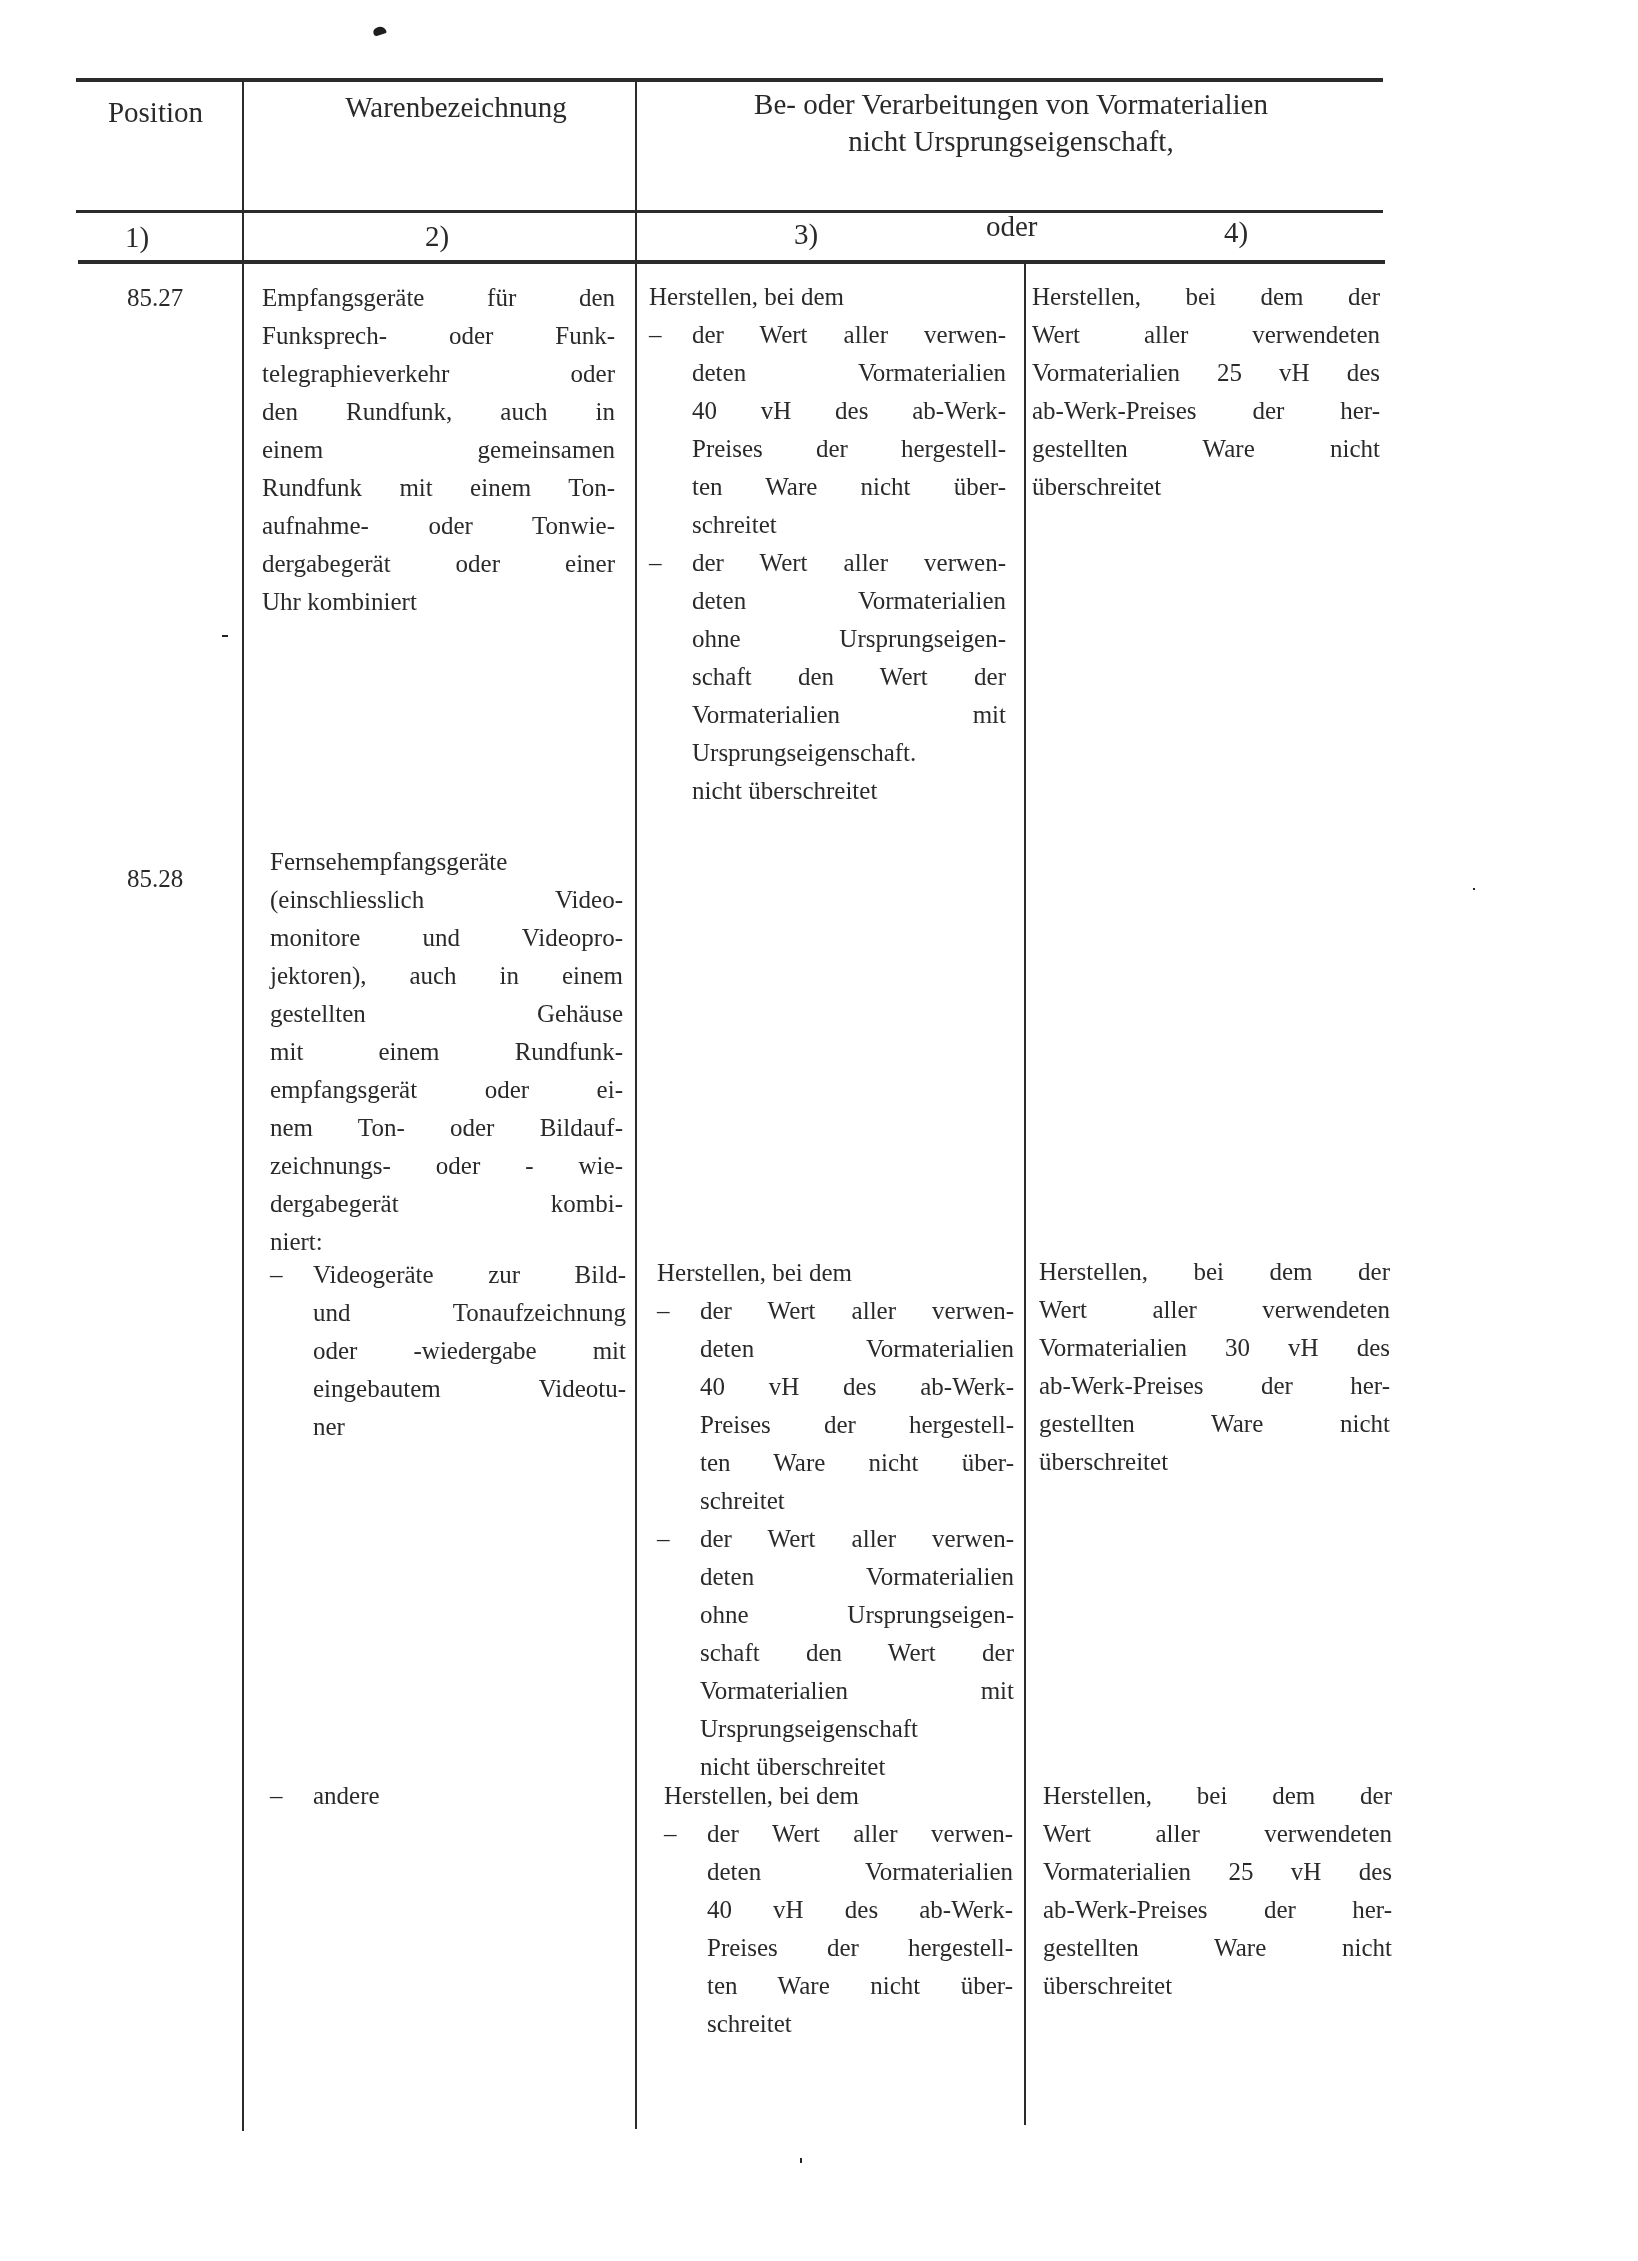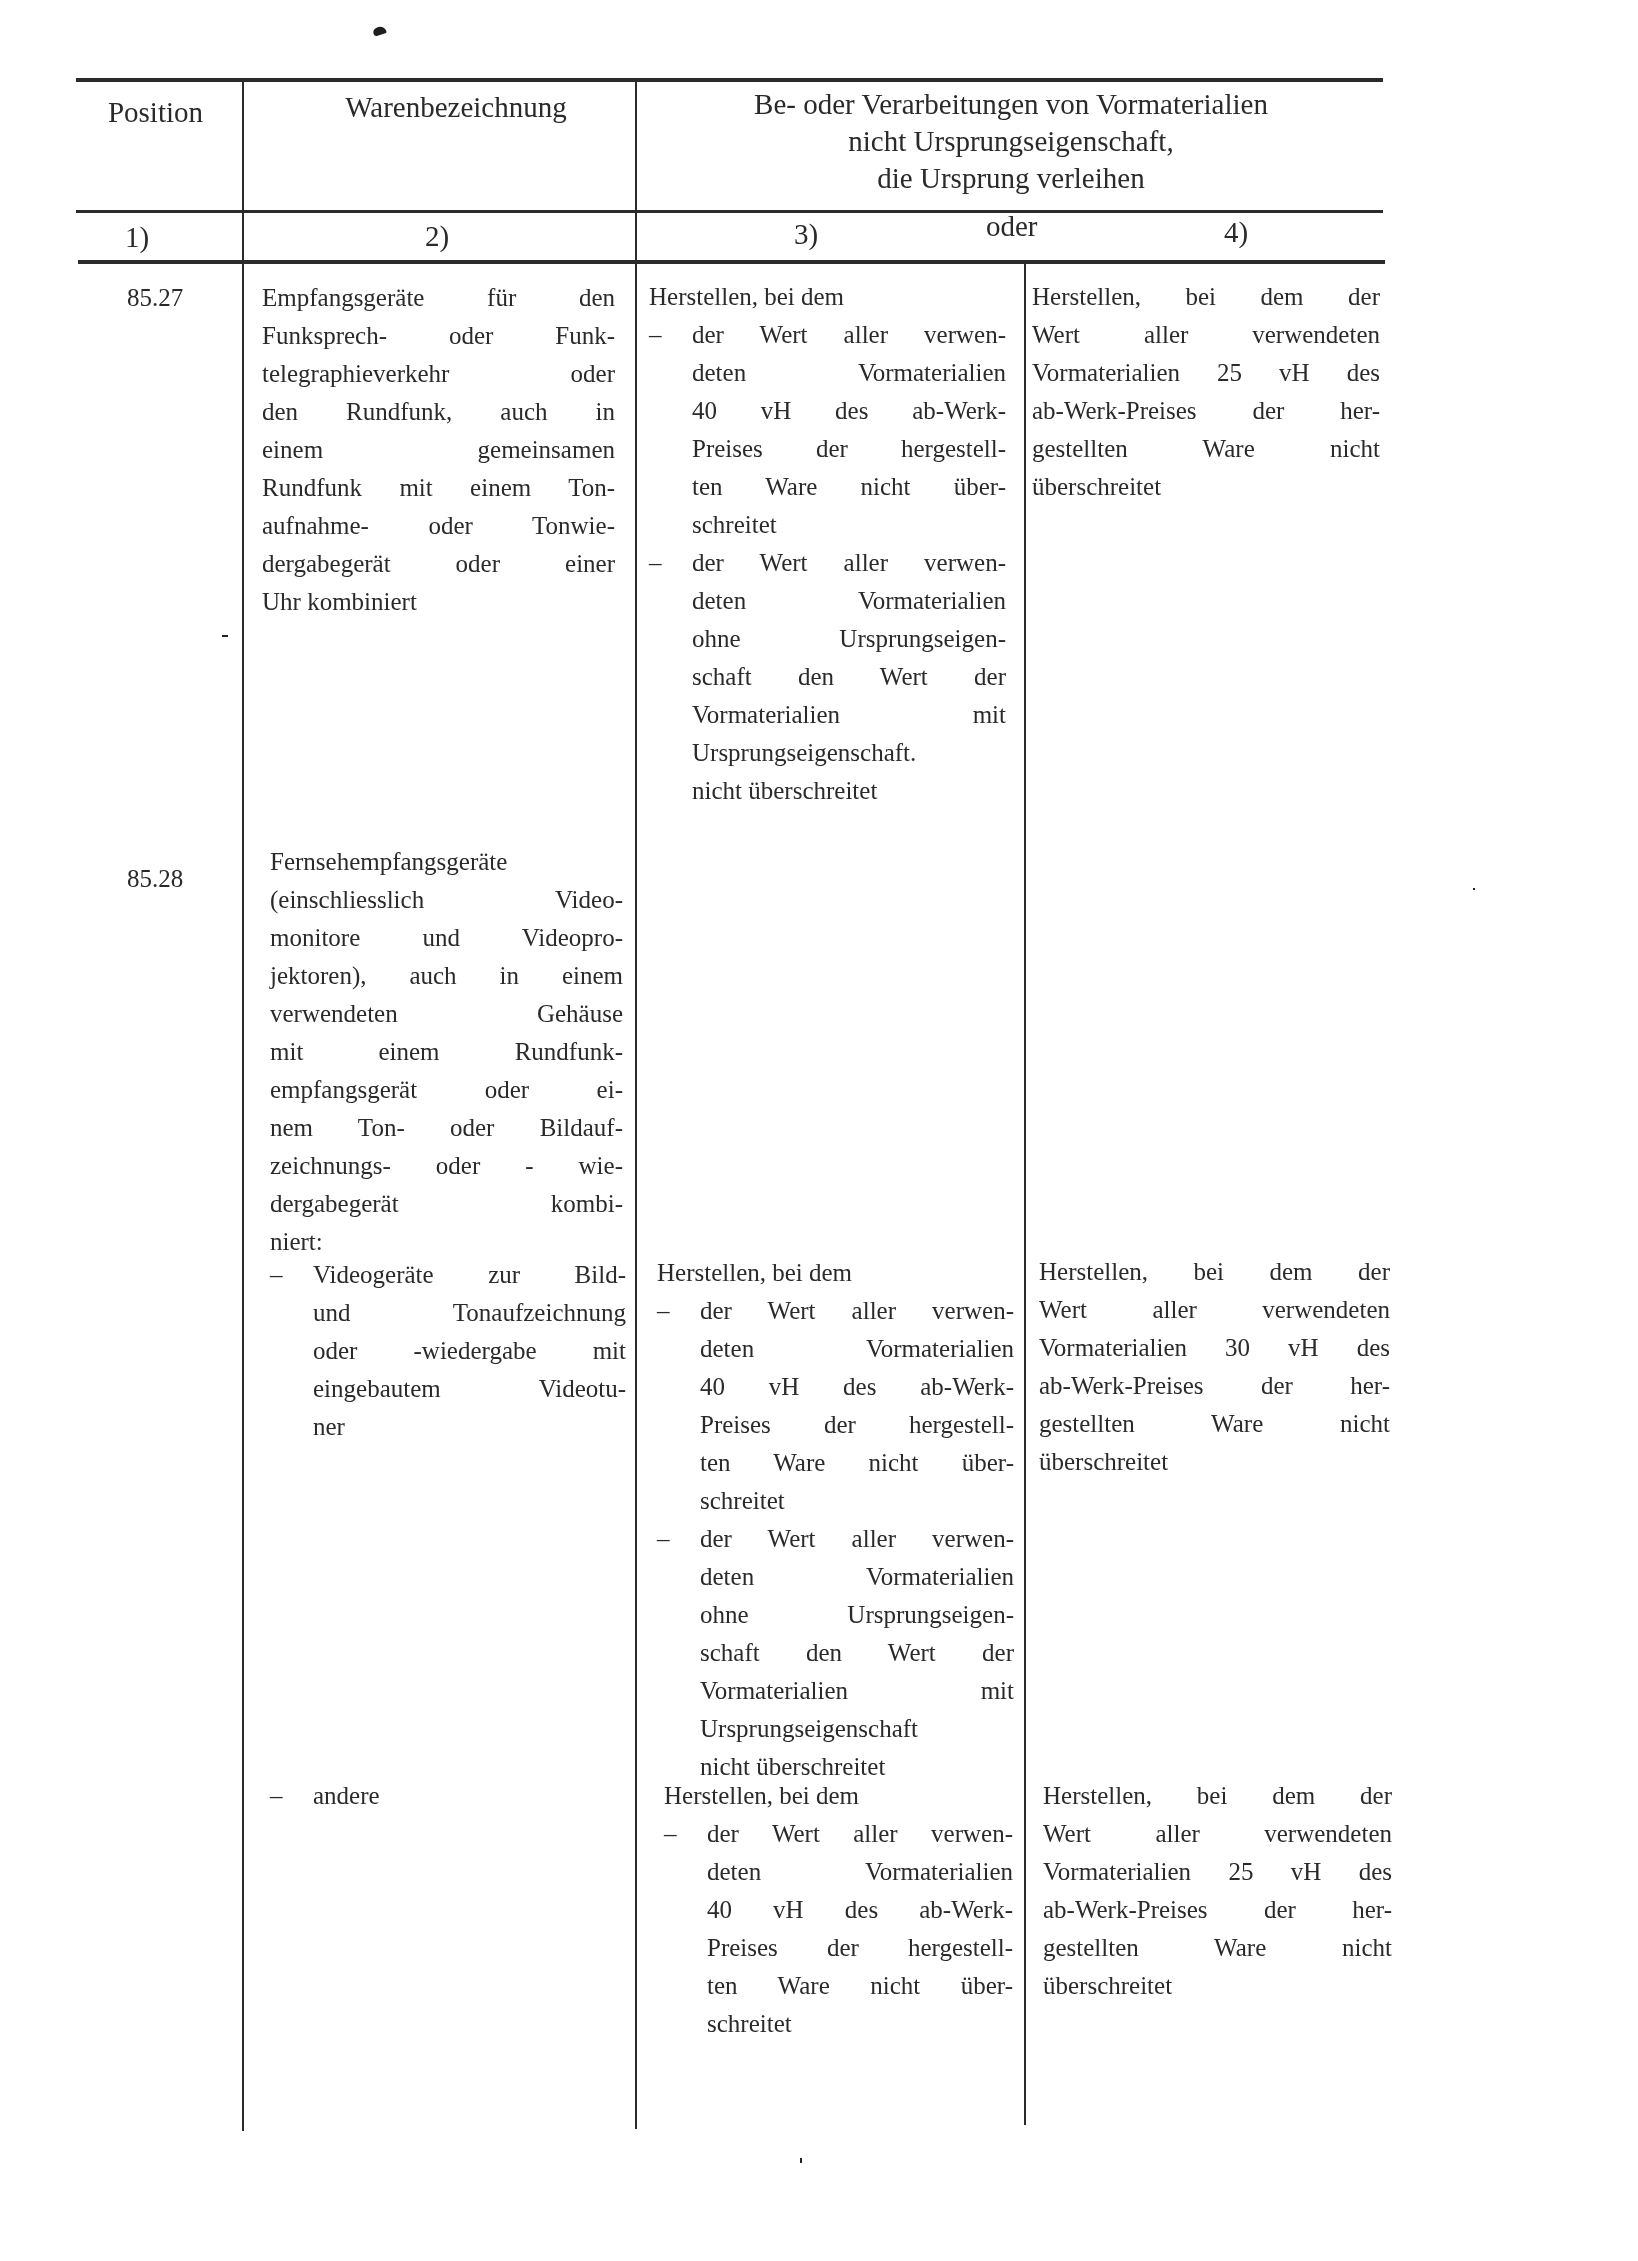--- a/index.html
+++ b/index.html
@@ -86,21 +86,20 @@
 
 <div class="hdr" style="left:76px; top:94px; width:127px; text-align:right;">
   <span>Position</span>
 </div>
 <div class="hdr" style="left:245px; top:89px; width:422px;">
   <span>Warenbezeichnung</span>
 </div>
 <div class="hdr" style="left:638px; top:86px; width:746px;" id="hdr34">
     <span class="line">Be- oder Verarbeitungen von Vormaterialien</span>
     <span class="line">nicht Ursprungseigenschaft,</span>
-    <span class="line">die Ursprung verleihen</span>
   </div>
 
 <div class="num" style="left:125px; top:219px;">1)</div>
 <div class="num" style="left:425px; top:218px;">2)</div>
 <div class="num" style="left:794px; top:216px;">3)</div>
 <div class="num" style="left:986px; top:208px;text-align:center;">oder</div>
 <div class="num" style="left:1224px; top:214px;">4)</div>
 
 <div class="cell" style="left:127px; top:279px;">85.27</div>
 <div class="cell" style="left:262px; top:279px; width:353px;">
@@ -144,21 +143,21 @@
     <span class="just">gestellten Ware nicht</span>
     <span class="line">überschreitet</span>
   </div>
 
 <div class="cell" style="left:127px; top:843px;margin-top:17px;">85.28</div>
 <div class="cell" style="left:270px; top:843px; width:353px;">
     <span class="just">Fernsehempfangsgeräte</span>
     <span class="just">(einschliesslich Video-</span>
     <span class="just">monitore und Videopro-</span>
     <span class="just">jektoren), auch in einem</span>
-    <span class="just">verwendeten Gehäuse</span>
+    <span class="just">gestellten Gehäuse</span>
     <span class="just">mit einem Rundfunk-</span>
     <span class="just">empfangsgerät oder ei-</span>
     <span class="just">nem Ton- oder Bildauf-</span>
     <span class="just">zeichnungs- oder - wie-</span>
     <span class="just">dergabegerät kombi-</span>
     <span class="line">niert:</span>
   </div>
 
 <div class="cell" style="left:270px; top:1256px; width:356px;">
     <div class="dash-row indent">

